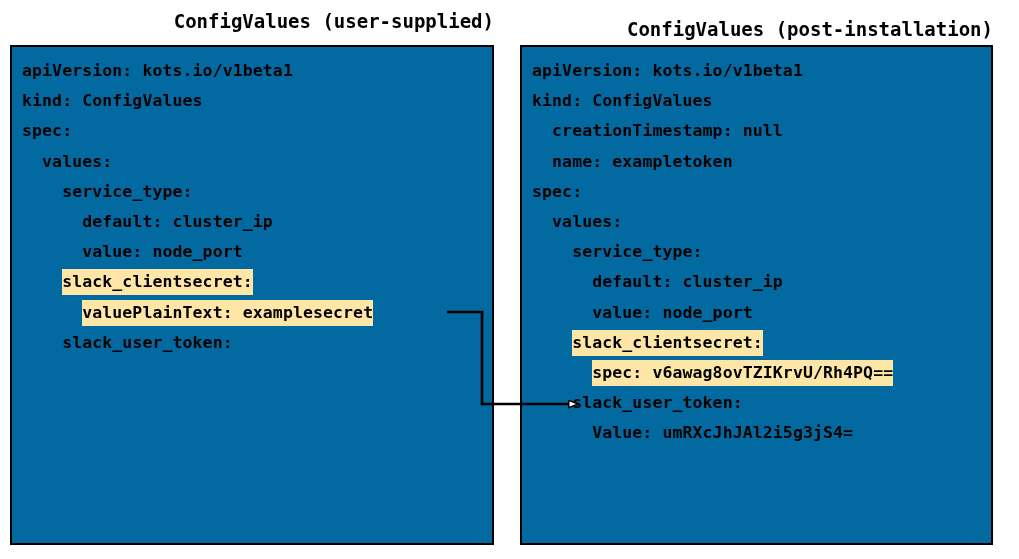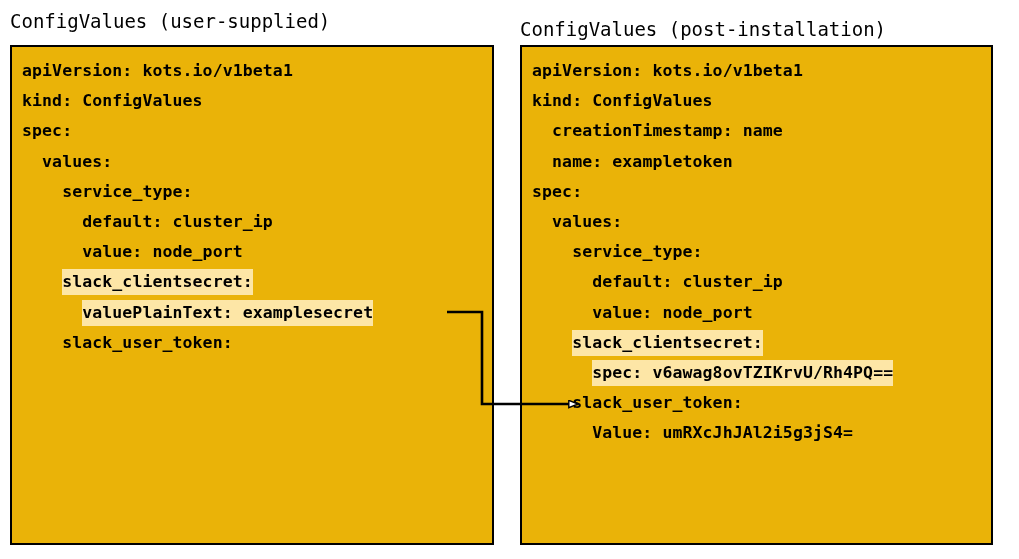--- a/index.html
+++ b/index.html
@@ -19,34 +19,34 @@
     inset: 0;
     width: 1019px;
     height: 559px;
   }
 
   
   .panel-title {
     position: absolute;
     font-family: "DejaVu Sans Mono", "Liberation Mono", monospace;
     font-size: 19px;
-    font-weight: normal;
+    font-weight: bold;
     color: #000000;
     letter-spacing: 0px;
     white-space: nowrap;
-    text-align: left;
+    text-align: right;
     line-height: 26px;
   }
   #title-left  { left: 10px;  top: 8px; width: 484px; }
   #title-right { left: 520px; top: 16px; width: 473px; }
 
   
   .panel {
     position: absolute;
-    background: #eab308;
+    background: #0369a1;
     border: 2px solid #000000;
     box-sizing: border-box;
   }
   #panel-left  { left: 10px;  top: 45px; width: 484px; height: 500px; }
   #panel-right { left: 520px; top: 45px; width: 473px; height: 500px; }
 
   .code-block {
     position: absolute;
     left: 10px;
     top: 9px;
@@ -104,21 +104,21 @@
         <div class="code-line hl"><span>      </span><span class="seg">valuePlainText: examplesecret</span></div>
         <div class="code-line"><span>    </span><span class="seg">slack_user_token:</span></div>
         <div class="code-line"><span>      </span></div>
       </div>
   </div>
 
   <div class="panel" id="panel-right">
     <div class="code-block" id="code-right">
         <div class="code-line"><span></span><span class="seg">apiVersion: kots.io/v1beta1</span></div>
         <div class="code-line"><span></span><span class="seg">kind: ConfigValues</span></div>
-        <div class="code-line"><span>  </span><span class="seg">creationTimestamp: name</span></div>
+        <div class="code-line"><span>  </span><span class="seg">creationTimestamp: null</span></div>
         <div class="code-line"><span>  </span><span class="seg">name: exampletoken</span></div>
         <div class="code-line"><span></span><span class="seg">spec:</span></div>
         <div class="code-line"><span>  </span><span class="seg">values:</span></div>
         <div class="code-line"><span>    </span><span class="seg">service_type:</span></div>
         <div class="code-line"><span>      </span><span class="seg">default: cluster_ip</span></div>
         <div class="code-line"><span>      </span><span class="seg">value: node_port</span></div>
         <div class="code-line hl"><span>    </span><span class="seg">slack_clientsecret:</span></div>
         <div class="code-line hl"><span>      </span><span class="seg">spec: v6awag8ovTZIKrvU/Rh4PQ==</span></div>
         <div class="code-line"><span>    </span><span class="seg">slack_user_token:</span></div>
         <div class="code-line"><span>      </span><span class="seg">Value: umRXcJhJAl2i5g3jS4=</span></div>

